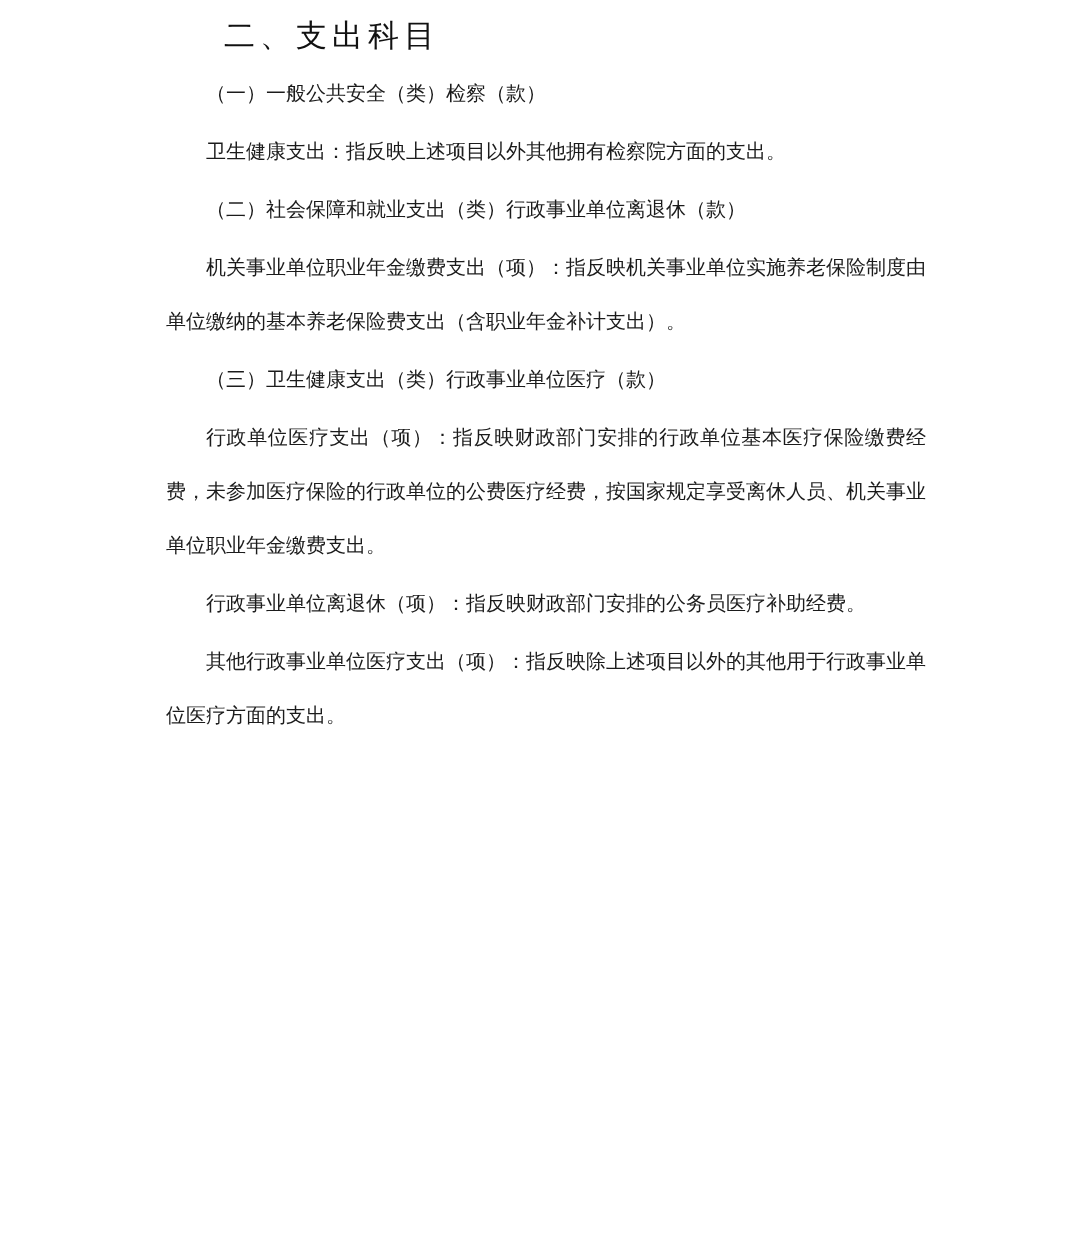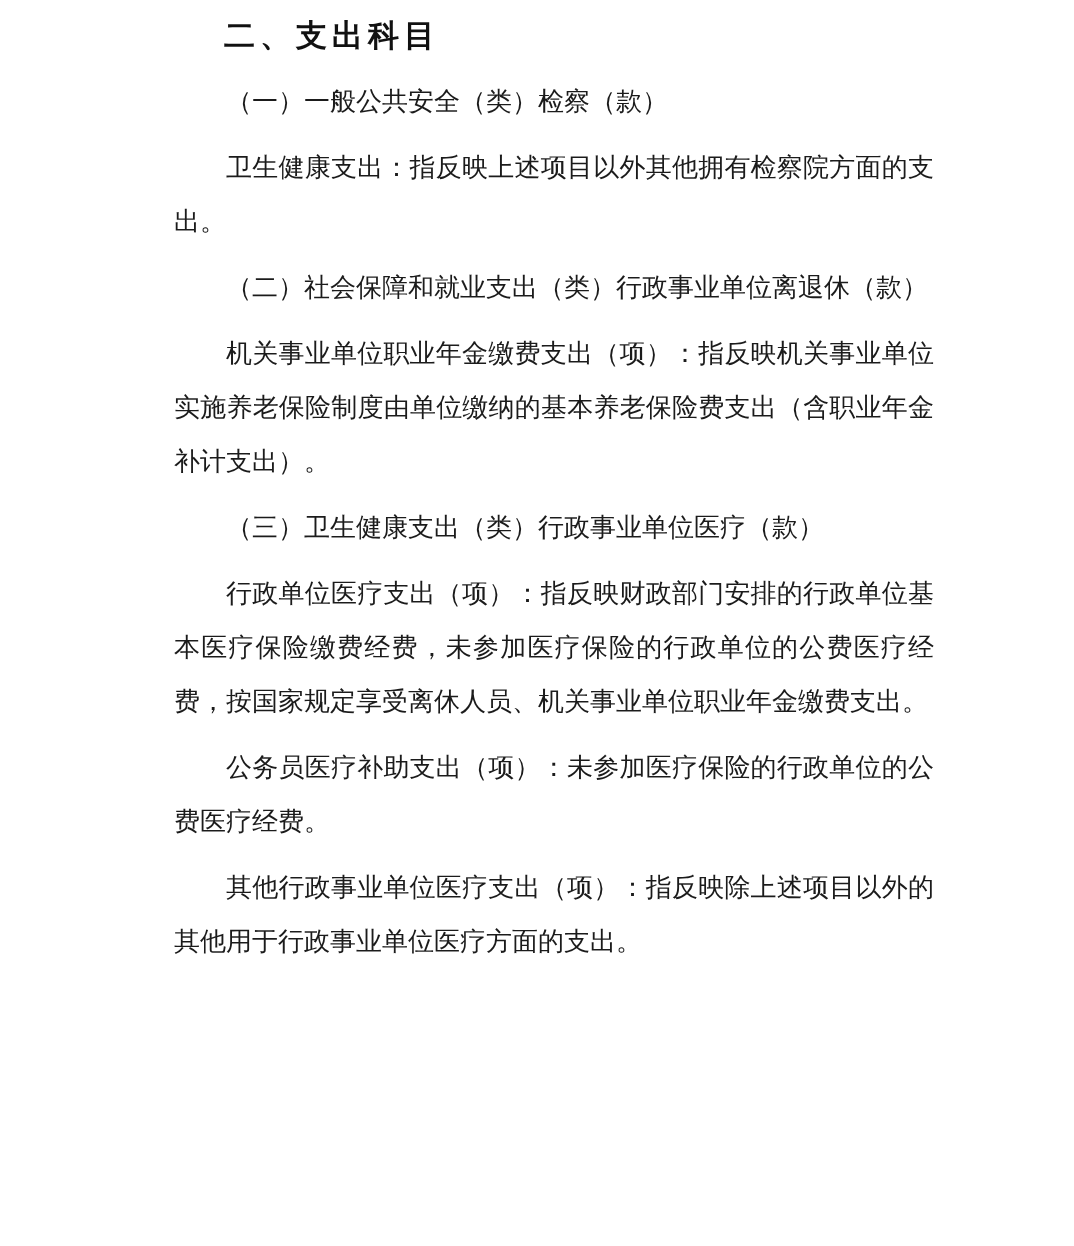--- a/index.html
+++ b/index.html
@@ -15,43 +15,43 @@
     overflow: hidden;
   }
   .page {
     box-sizing: border-box;
     width: 1074px;
     padding: 8px 152px 0 162px;
   }
   .heading {
     margin: 0;
     font-family: "DejaVu Sans", sans-serif;
-    font-weight: 700;
+    font-weight: 400;
     font-size: 31px;
     line-height: 54px;
     letter-spacing: 5px;
     text-indent: 2em;
     color: #111111;
   }
   .para {
-    margin: 12px;
+    margin: 4px;
     width: 760px;
-    font-size: 26px;
+    font-size: 20px;
     line-height: 54px;
     text-indent: 2em;
     text-align: justify;
   }
 </style>
 </head>
 <body>
 
 <div class="page">
   <h2 class="heading">二、支出科目</h2>
 
   <p class="para">（一）一般公共安全（类）检察（款）</p>
   <p class="para">卫生健康支出：指反映上述项目以外其他拥有检察院方面的支出。</p>
   <p class="para">（二）社会保障和就业支出（类）行政事业单位离退休（款）</p>
   <p class="para">机关事业单位职业年金缴费支出（项）：指反映机关事业单位实施养老保险制度由单位缴纳的基本养老保险费支出（含职业年金补计支出）。</p>
   <p class="para">（三）卫生健康支出（类）行政事业单位医疗（款）</p>
   <p class="para">行政单位医疗支出（项）：指反映财政部门安排的行政单位基本医疗保险缴费经费，未参加医疗保险的行政单位的公费医疗经费，按国家规定享受离休人员、机关事业单位职业年金缴费支出。</p>
-  <p class="para">公务员医疗补助支出（项）：未参加医疗保险的行政单位的公费医疗经费。</p>
+  <p class="para">行政事业单位离退休（项）：指反映财政部门安排的公务员医疗补助经费。</p>
   <p class="para">其他行政事业单位医疗支出（项）：指反映除上述项目以外的其他用于行政事业单位医疗方面的支出。</p>
 </div>
 
 </body></html>

